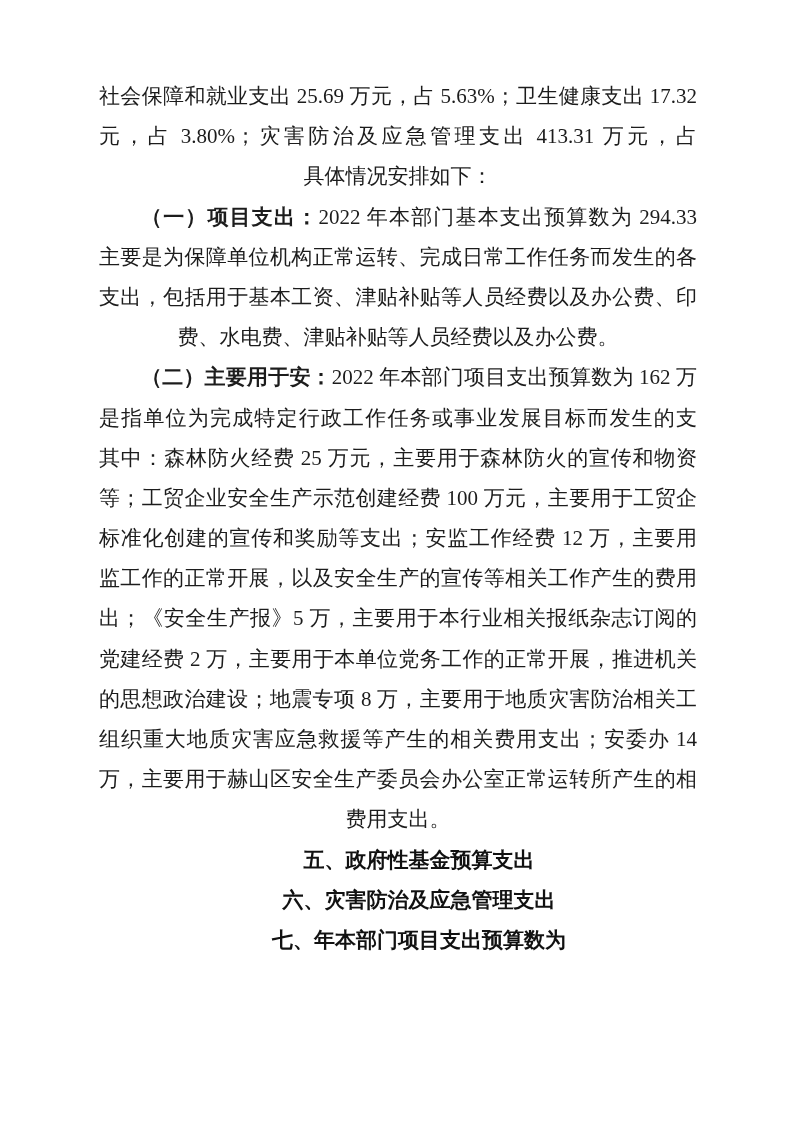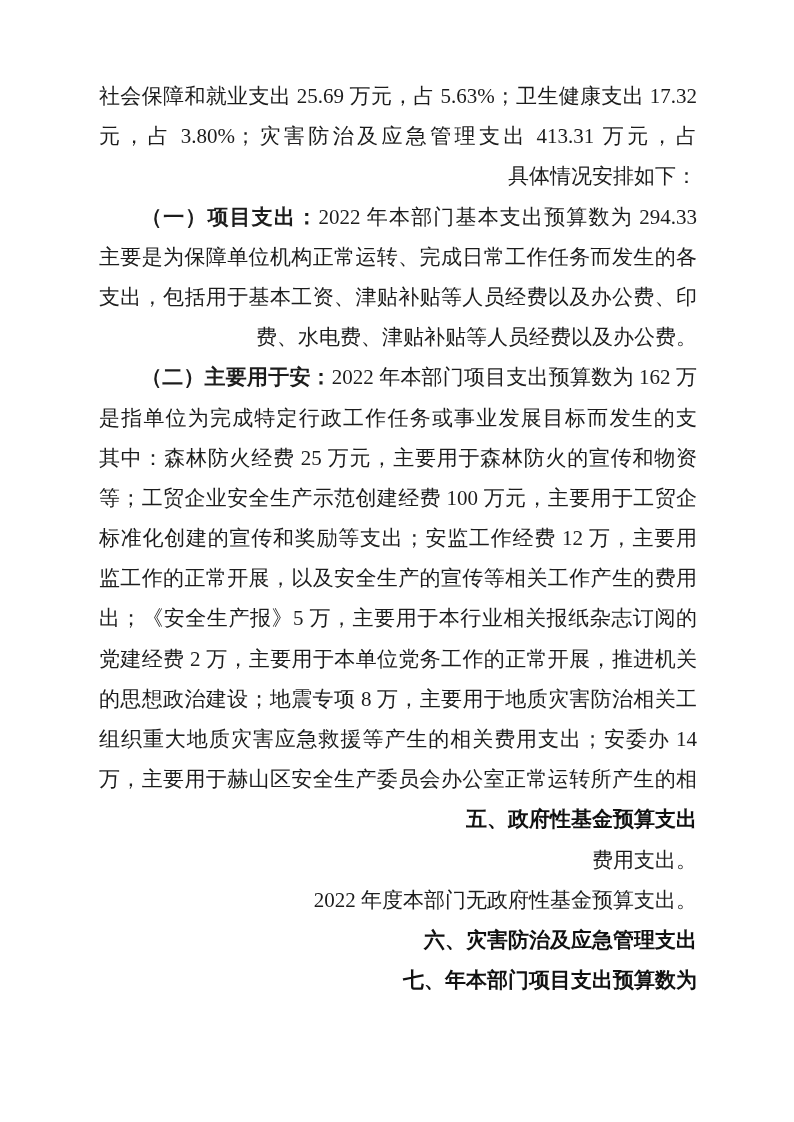--- a/index.html
+++ b/index.html
@@ -21,21 +21,21 @@
     font-family: "Liberation Serif", "DejaVu Serif", serif;
     font-size: 21px;
     line-height: 40.2px;
     color: #1c1c1c;
     width: 598px;
   }
   .line {
     height: 40.2px;
     overflow: hidden;
     white-space: nowrap;
-    text-align: right;
+    text-align: center;
   }
   .line.just {
     text-align: justify;
     text-align-last: justify;
     white-space: normal;
   }
   .line.indent {
     text-indent: 2em;
   }
   .lead {
@@ -68,21 +68,20 @@
     <div class="line just">是指单位为完成特定行政工作任务或事业发展目标而发生的支出。</div>
     <div class="line just">其中：森林防火经费 25 万元，主要用于森林防火的宣传和物资采购</div>
     <div class="line just">等；工贸企业安全生产示范创建经费 100 万元，主要用于工贸企业</div>
     <div class="line just">标准化创建的宣传和奖励等支出；安监工作经费 12 万，主要用于安</div>
     <div class="line just">监工作的正常开展，以及安全生产的宣传等相关工作产生的费用支</div>
     <div class="line just">出；《安全生产报》5 万，主要用于本行业相关报纸杂志订阅的支出；</div>
     <div class="line just">党建经费 2 万，主要用于本单位党务工作的正常开展，推进机关党</div>
     <div class="line just">的思想政治建设；地震专项 8 万，主要用于地质灾害防治相关工作，</div>
     <div class="line just">组织重大地质灾害应急救援等产生的相关费用支出；安委办 14</div>
     <div class="line just">万，主要用于赫山区安全生产委员会办公室正常运转所产生的相关</div>
+    <div class="line">费用支出。</div>
+
     <div class="line heading indent">五、政府性基金预算支出</div>
-
-    <div class="line">费用支出。</div>
-    <div class="line indent">2022 年度本部门无政府性基金预算支出。</div>
     <div class="line heading indent">六、灾害防治及应急管理支出</div>
     <div class="line heading indent">七、年本部门项目支出预算数为</div>
 
   </div>
 </div>
 
 </body></html>

